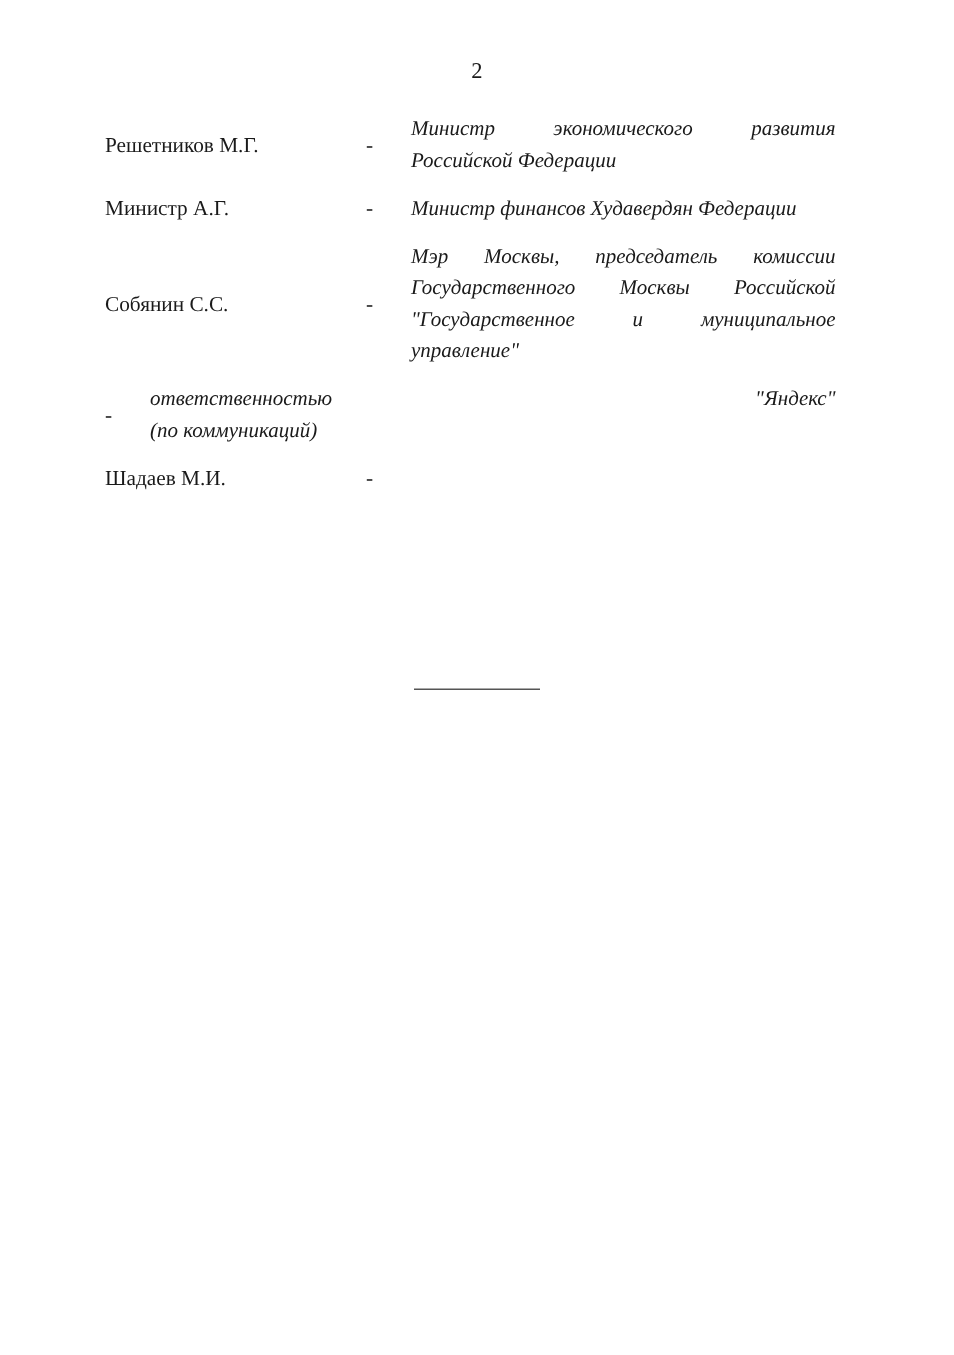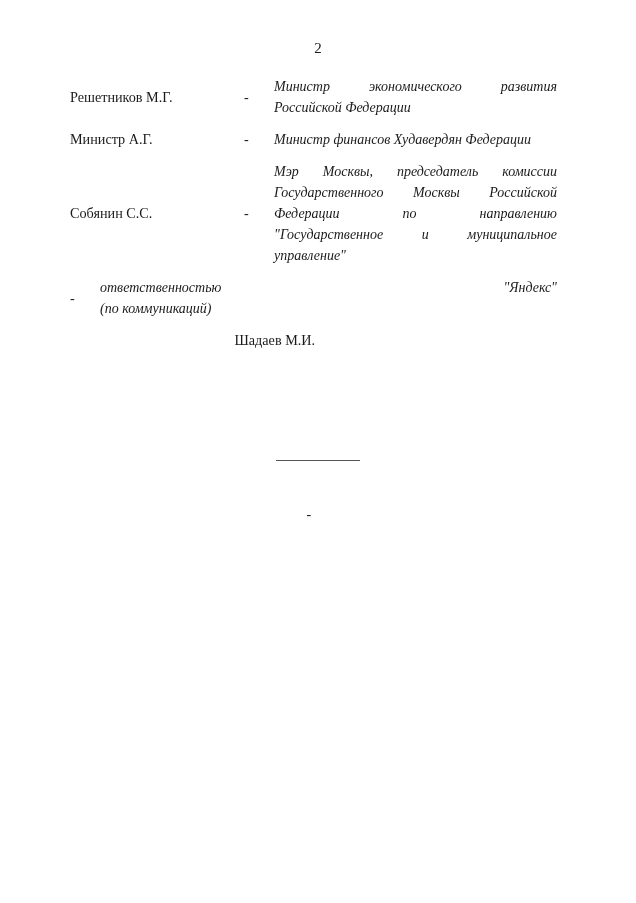--- a/index.html
+++ b/index.html
@@ -45,21 +45,20 @@
   }
 
   .entry {
     display: flex;
     align-items: center;
     margin-bottom: 11px;
     gap: 16px;
   }
   .entry:last-of-type {
     margin-bottom: 12px;
-    flex-direction: column;
   }
 
   .entry-name {
     flex: 0 0 158px;
     width: 158px;
     font-size: 14.2px;
     line-height: 21px;
     white-space: nowrap;
   }
 
@@ -136,21 +135,20 @@
         <span class="flow-line">Министр финансов Худавердян Федерации</span>
       </div>
     </div>
 
     <div class="entry">
       <div class="entry-name">Собянин С.С.</div>
       <div class="entry-dash">-</div>
       <div class="entry-desc">
         <span class="just-line">Мэр Москвы, председатель комиссии</span>
         <span class="just-line">Государственного Москвы Российской</span>
-        <span class="just-line">Федерации по направлению</span>
         <span class="just-line">"Государственное и муниципальное</span>
         <span class="flow-line">управление"</span>
       </div>
     </div>
 
     <div class="entry">
       <div class="entry-dash">-</div>
       <div class="entry-desc">
         <span class="just-line">ответственностью "Яндекс"</span>
         <span class="flow-line">(по коммуникаций)</span>

